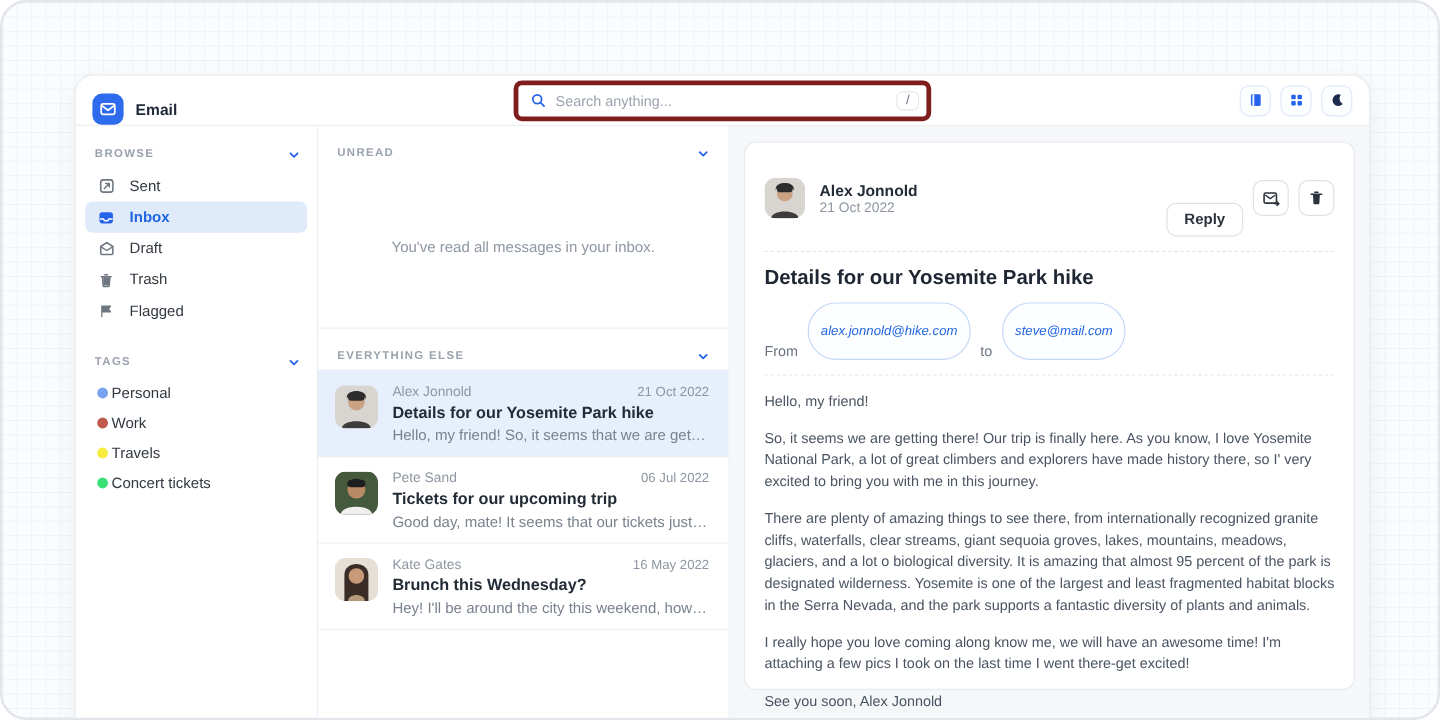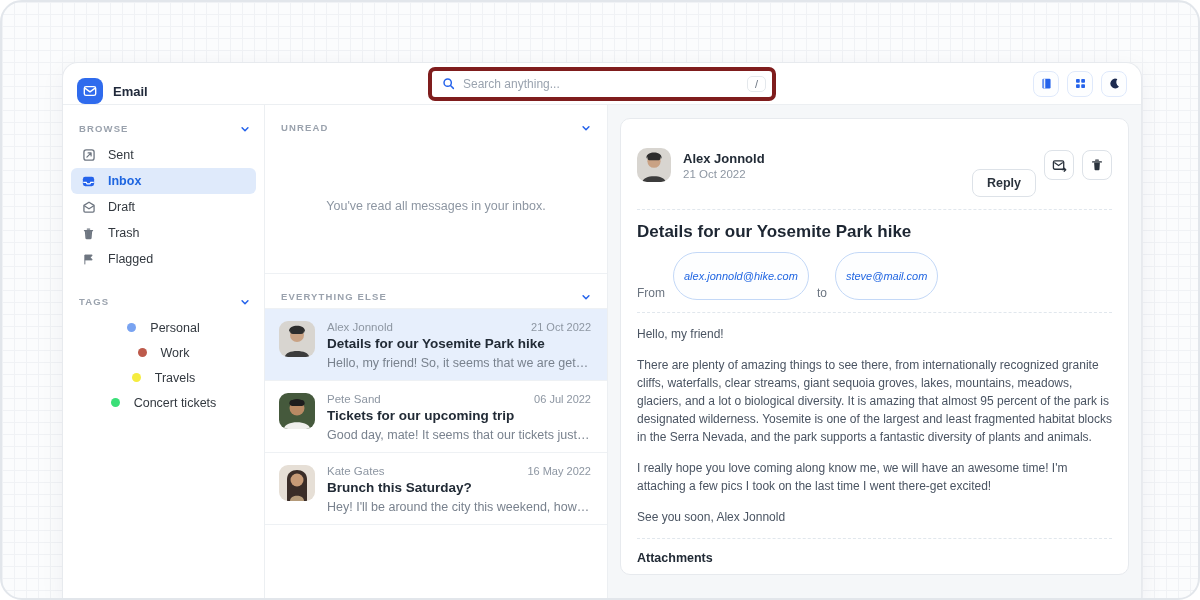--- a/index.html
+++ b/index.html
@@ -40,21 +40,21 @@
   
   .content { flex:1; display:flex; min-height:0; }
 
   
   .sidebar { width:202px; flex:0 0 202px; border-right:1px solid #eceff2; padding:8px; }
   .sec-head { display:flex; align-items:flex-end; justify-content:space-between; padding:10px 6px 8px 8px; }
   .sec-label { font-size:9.5px; font-weight:700; letter-spacing:.12em; color:#9aa2ad; }
   .nav-item { display:flex; align-items:center; gap:12px; height:26px; padding:0 10px; border-radius:6px; font-size:12.5px; color:#32383f; cursor:pointer; }
   .nav-item .nicon { width:15px; display:flex; justify-content:center; }
   .nav-item.selected { background:#dfeafb; color:#1f66e0; font-weight:600; }
-  .tag-item { display:flex; align-items:center; gap:14px; height:25px; padding:0 10px; font-size:12.5px; color:#32383f; cursor:pointer;justify-content:center; }
+  .tag-item { display:flex; align-items:center; gap:3px; height:25px; padding:0 10px; font-size:12.5px; color:#32383f; cursor:pointer; }
   .dot { width:9px; height:9px; border-radius:50%; }
 
   
   .maillist { width:343px; flex:0 0 343px; border-right:1px solid #eceff2; display:flex; flex-direction:column; background:#fff; }
   .list-head { display:flex; align-items:center; justify-content:space-between; padding:17px 16px 6px 16px; }
   .unread-empty { height:135px; display:flex; align-items:center; justify-content:center; font-size:12.5px; color:#8d96a2; border-bottom:1px solid #eef1f4; }
   .mail-item { display:flex; gap:12px; padding:12px 16px 10px 14px; border-bottom:1px solid #eef1f4; cursor:pointer; }
   .mail-item.selected { background:#e7effc; }
   .mavatar { width:36px; height:36px; border-radius:9px; overflow:hidden; flex:0 0 36px; }
   .mbody { flex:1; min-width:0; }
@@ -293,21 +293,21 @@
                 <path d="M8 36V14c0-12 20-12 20 0v22z" fill="#3a2d28"></path>
                 <circle cx="18" cy="15" r="6.5" fill="#c79b77"></circle>
                 <path d="M11 36c0-7 14-7 14 0z" fill="#b59b7a"></path>
               </svg>
           </div>
           <div class="mbody">
             <div class="mrow1">
               <span class="msender">Kate Gates</span>
               <span class="mdate">16 May 2022</span>
             </div>
-            <div class="msubject">Brunch this Saturday?</div>
+            <div class="msubject">Brunch this Wednesday?</div>
             <div class="mpreview">Hey! I'll be around the city this weekend, how about a...</div>
           </div>
         </div>
       </div>
 
       <div class="detail">
         <div class="card">
 
           <div class="d-head">
             <div class="davatar">
@@ -352,20 +352,21 @@
             <span>From</span>
             <span class="chip">alex.jonnold@hike.com</span>
             <span>to</span>
             <span class="chip">steve@mail.com</span>
           </div>
 
           <hr class="dash">
 
           <div class="bodytext">
             <p>Hello, my friend!</p>
+            <p>So, it seems we are getting there! Our trip is finally here. As you know, I love Yosemite National Park, a lot of great climbers and explorers have made history there, so I' very excited to bring you with me in this journey.</p>
             <p>There are plenty of amazing things to see there, from internationally recognized granite cliffs, waterfalls, clear streams, giant sequoia groves, lakes, mountains, meadows, glaciers, and a lot o biological diversity. It is amazing that almost 95 percent of the park is designated wilderness. Yosemite is one of the largest and least fragmented habitat blocks in the Serra Nevada, and the park supports a fantastic diversity of plants and animals.</p>
             <p>I really hope you love coming along know me, we will have an awesome time! I'm attaching a few pics I took on the last time I went there-get excited!</p>
             <p>See you soon, Alex Jonnold</p>
           </div>
 
           <hr class="dash">
 
           <div class="att-label">Attachments</div>
 
         </div>

